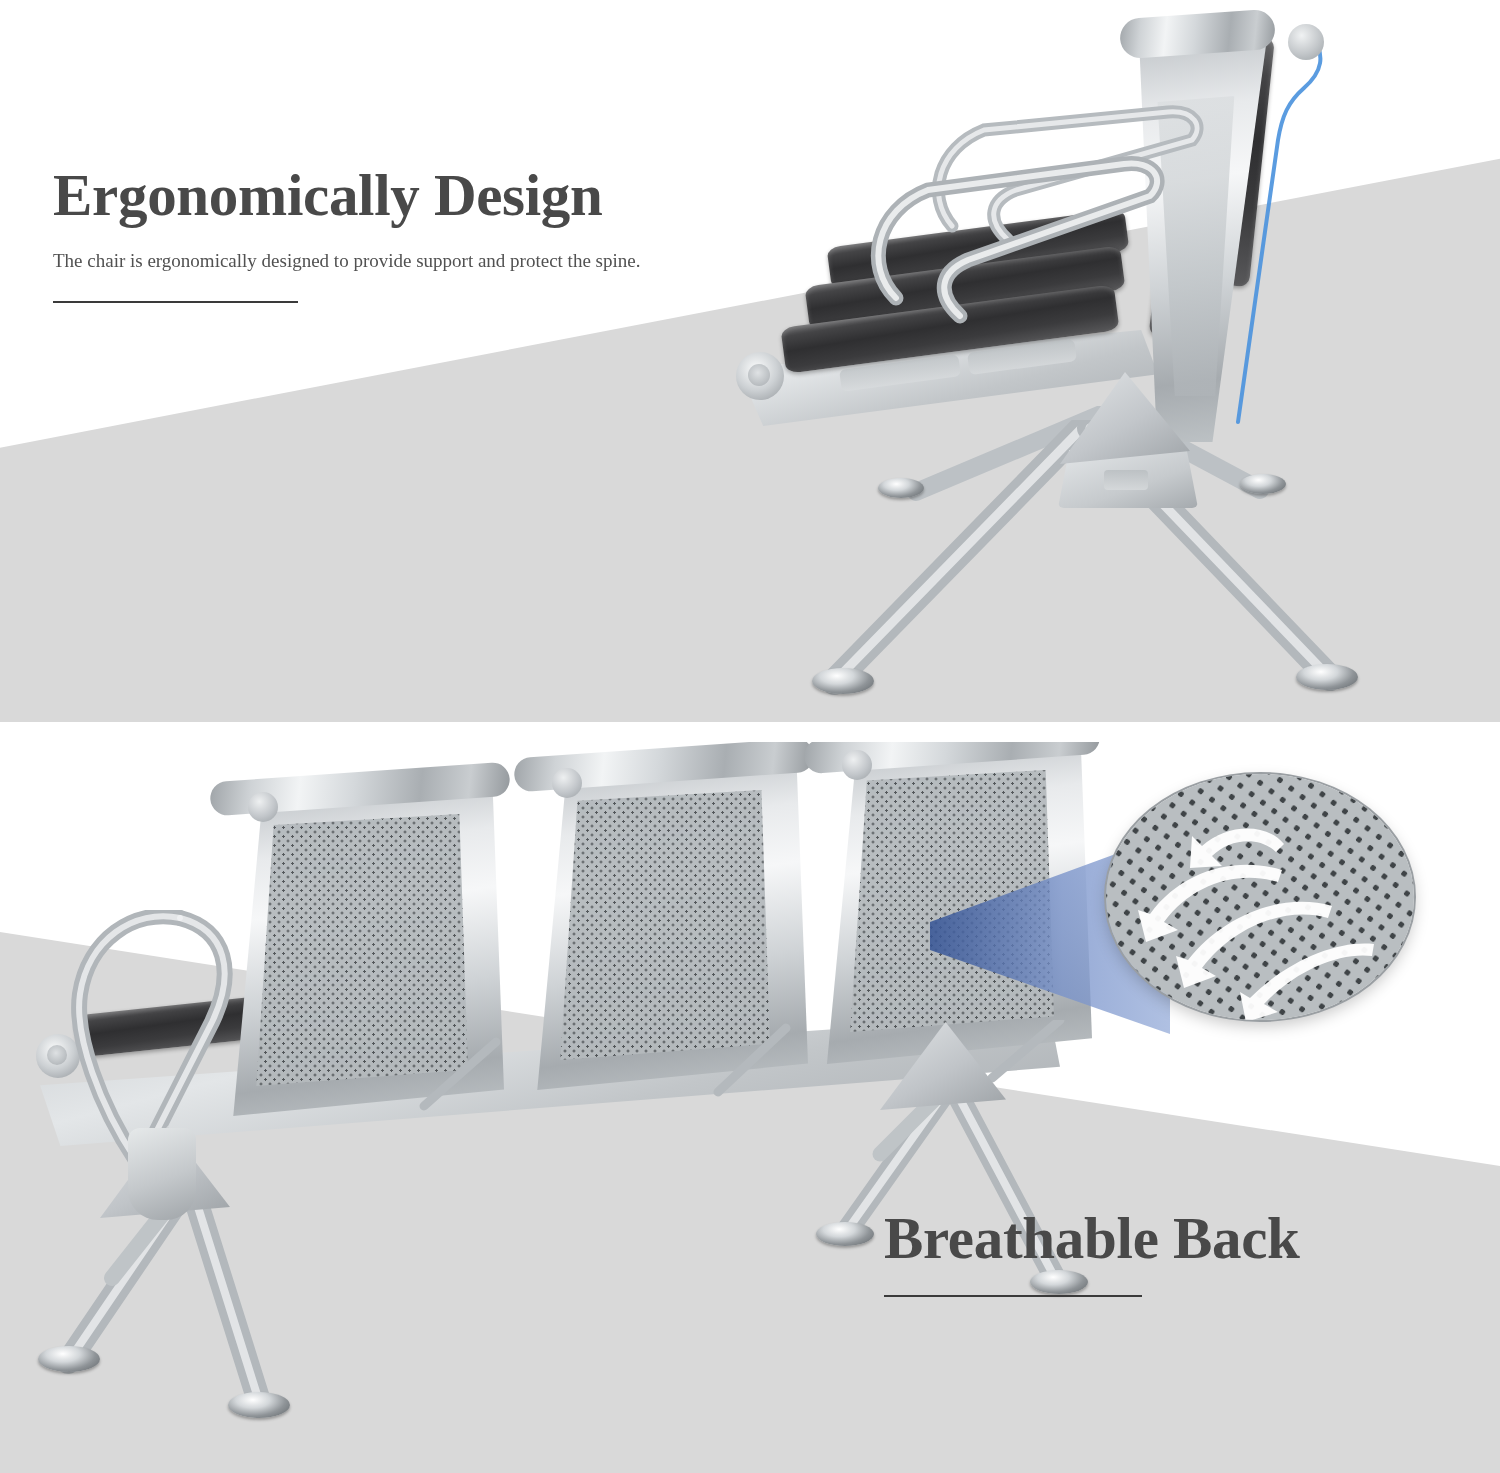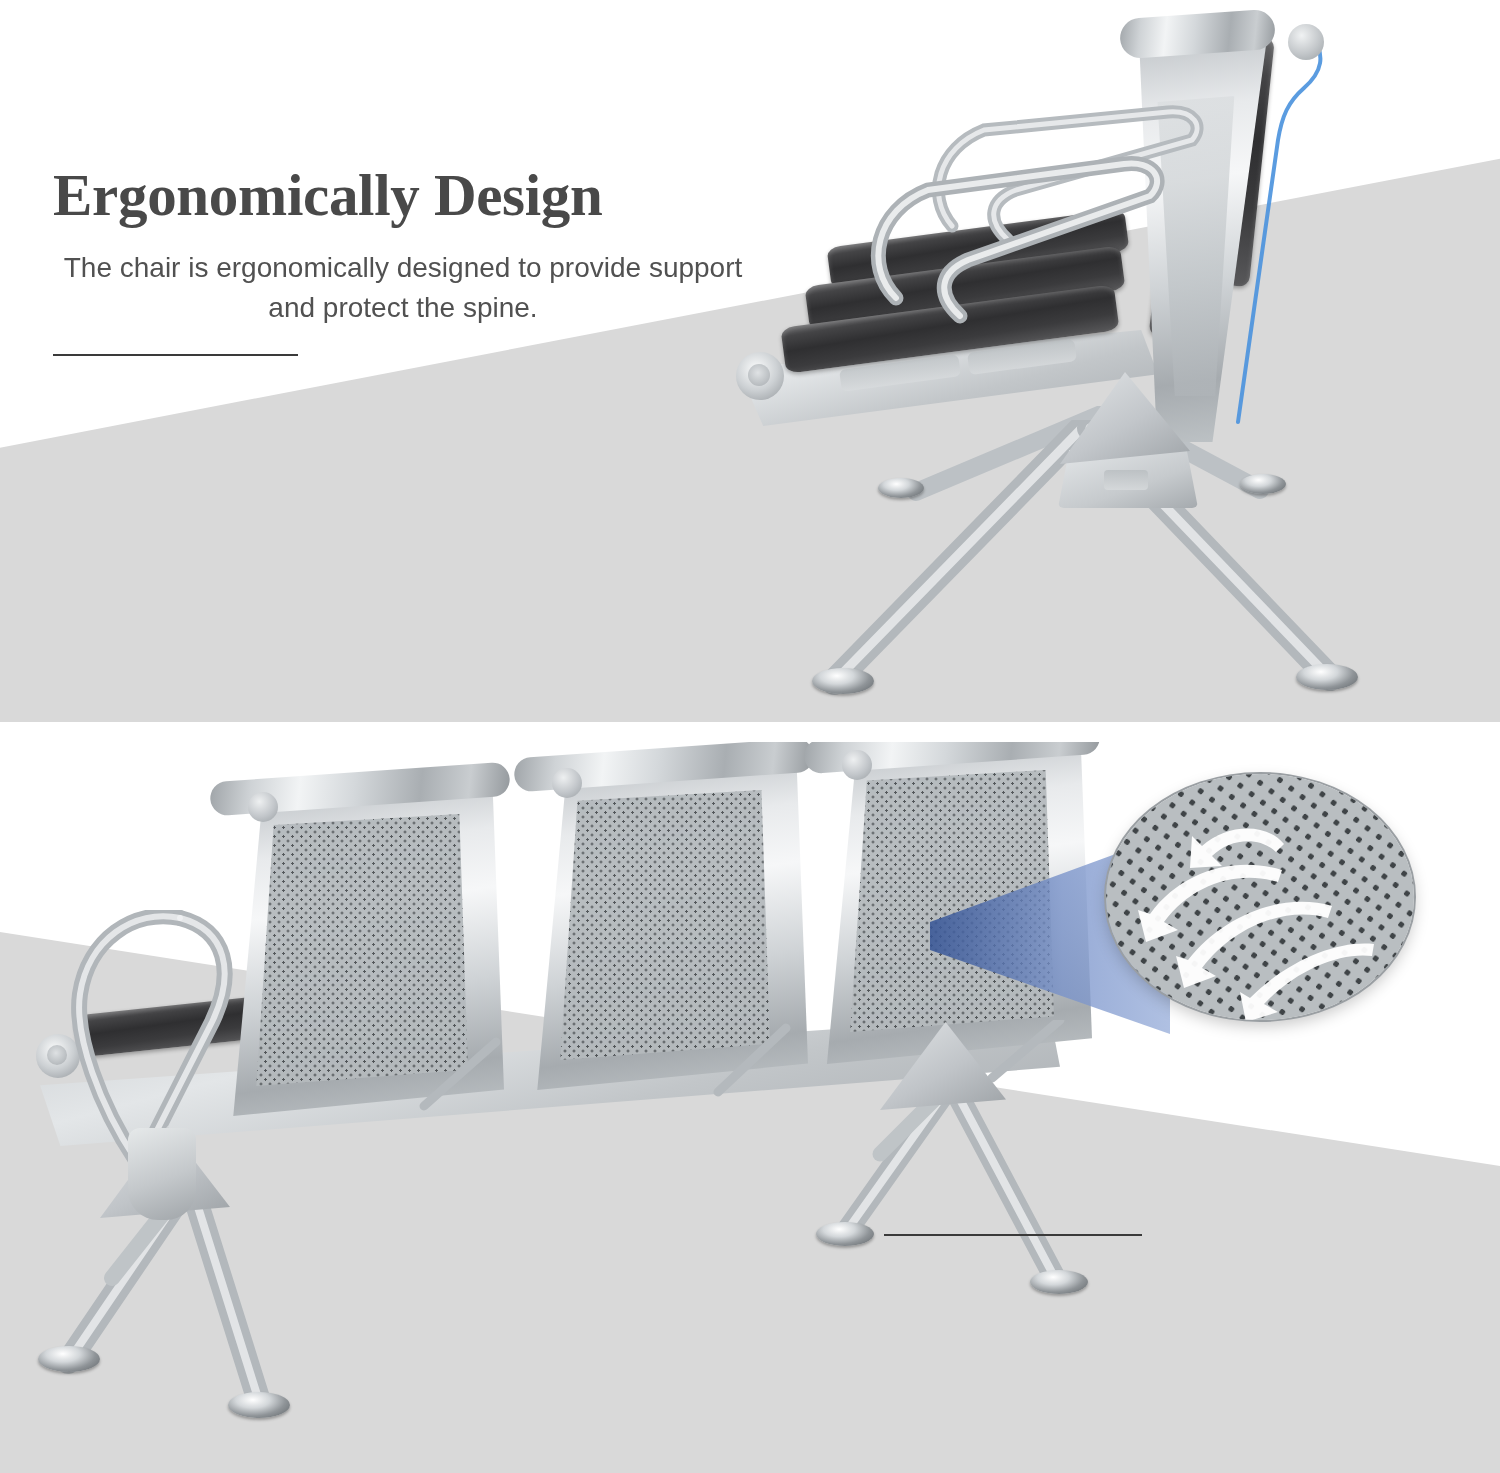--- a/index.html
+++ b/index.html
@@ -28,26 +28,25 @@
     font-family:"Liberation Serif",serif;
     font-weight:700;
     font-size:59px;
     line-height:1.04;
     color:#494949;
     letter-spacing:-0.3px;
     margin:0 0 22px 0;
     white-space:nowrap;
   }
   .body-copy{
-    font-family:Liberation Sans, sans-serif;
-    font-size:28px;
+    font-family:Liberation Serif, serif;
+    font-size:19px;
     line-height:1.42;
     color:#515151;
     margin:0;
-    text-align:center;
   }
   .rule{
     margin-top:26px;
     width:245px;height:0;
     border-top:2.4px solid #3a3a3a;
   }
   #text-breathable .rule{width:258px;}
 
   
   .part{position:absolute;}
@@ -305,17 +304,18 @@
             <path d="M96 72 C 120 50, 160 48, 178 70 L 170 78 C 154 62, 124 64, 106 82 L 116 92 L 84 94 L 86 62 Z"></path>
             <path d="M44 140 C 76 96, 130 82, 176 96 L 172 108 C 132 96, 86 110, 58 148 L 72 156 L 40 168 L 32 136 Z"></path>
             <path d="M82 186 C 118 140, 178 118, 226 132 L 222 144 C 180 132, 128 152, 96 194 L 110 202 L 78 214 L 70 182 Z"></path>
             <path d="M144 224 C 182 186, 232 166, 268 170 L 266 182 C 234 178, 190 196, 158 230 L 172 238 L 140 248 L 134 218 Z"></path>
           </g>
         </svg>
       </div>
     </div>
 
     <div class="txt" id="text-breathable" style="left:884px;top:466px;">
+      <h1 class="headline">Breathable Back</h1>
       <div class="rule"></div>
     </div>
   </div>
 
 </div>
 
 </body></html>

